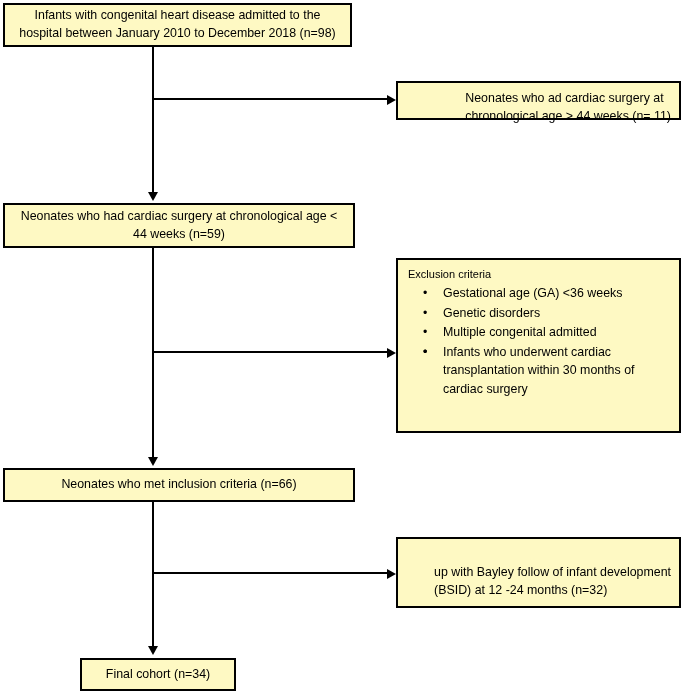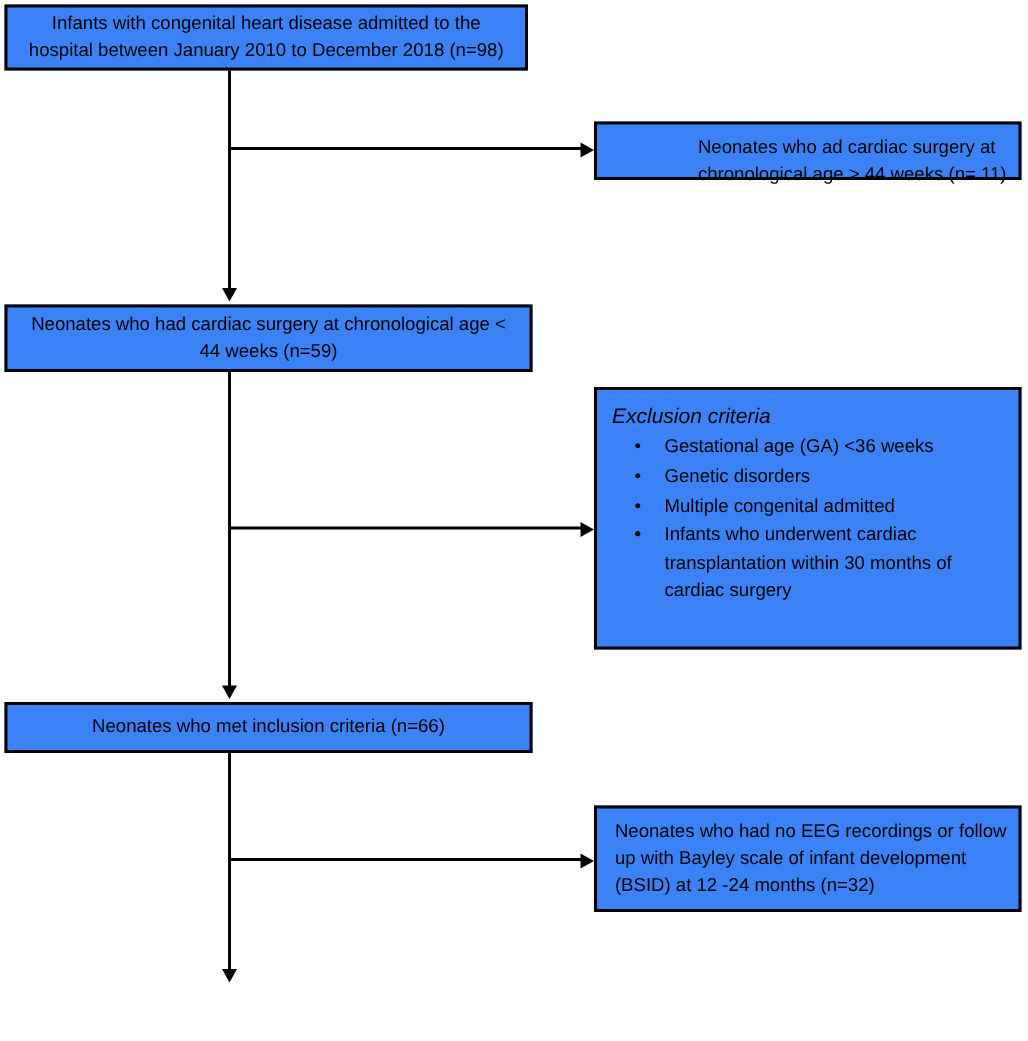--- a/index.html
+++ b/index.html
@@ -13,21 +13,21 @@
     height: 694px;
     background: #ffffff;
     font-family: "Liberation Sans", sans-serif;
     color: #000000;
     overflow: hidden;
   }
   .box {
     position: absolute;
     box-sizing: border-box;
     border: 2px solid #000000;
-    background: #3b82f6;
+    background: #fef9c3;
     display: flex;
     align-items: center;
     justify-content: center;
     text-align: center;
     font-size: 12.4px;
     line-height: 1.45;
     padding: 3px 8px;
   }
   .box .txt { display: block; }
   .box-left-align {
@@ -58,24 +58,23 @@
   .arrow-right {
     position: absolute;
     width: 0;
     height: 0;
     border-top: 5px solid transparent;
     border-bottom: 5px solid transparent;
     border-left: 9px solid #000000;
   }
   
   .excl-title {
-    font-size: 14px;
+    font-size: 11px;
     line-height: 1.45;
     margin: 0 0 1px 0;
-    font-style: italic;
   }
   ul.excl-list {
     list-style: none;
     margin: 0;
     padding: 0;
   }
   ul.excl-list li {
     position: relative;
     padding-left: 35px;
     font-size: 12.4px;
@@ -158,20 +157,23 @@
   </div>
 
   <div class="vline" style="left:152px; top:502px; height:146px;"></div>
   <div class="arrow-down" style="left:148px; top:646px;"></div>
 
   <div class="hline" style="left:153px; top:572px; width:236px;"></div>
   <div class="arrow-right" style="left:387px; top:569px;"></div>
 
   <div class="box box-left-align" style="left:396px; top:537px; width:285px; height:71px;">
     <span class="txt">
-      <span>Neonates who had no EEG recordings or follow</span><br>
-      <span>up with Bayley scale of infant development</span><br>
+      <br>
+      <span>up with Bayley follow of infant development</span><br>
       <span>(BSID) at 12 -24 months (n=32)</span>
     </span>
   </div>
 
+  <div class="box" style="left:80px; top:658px; width:156px; height:33px;">
+    <span class="txt">Final cohort (n=34)</span>
+  </div>
 
 </div>
 
 </body></html>

